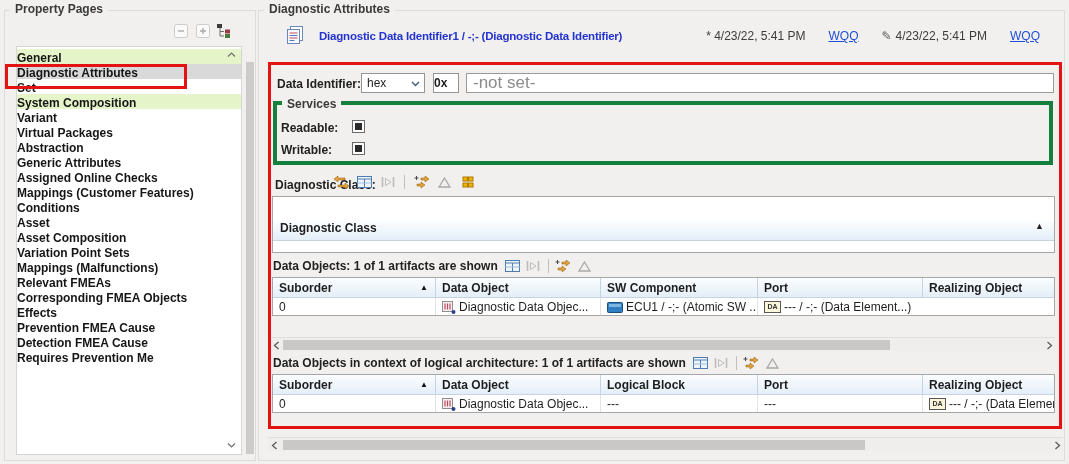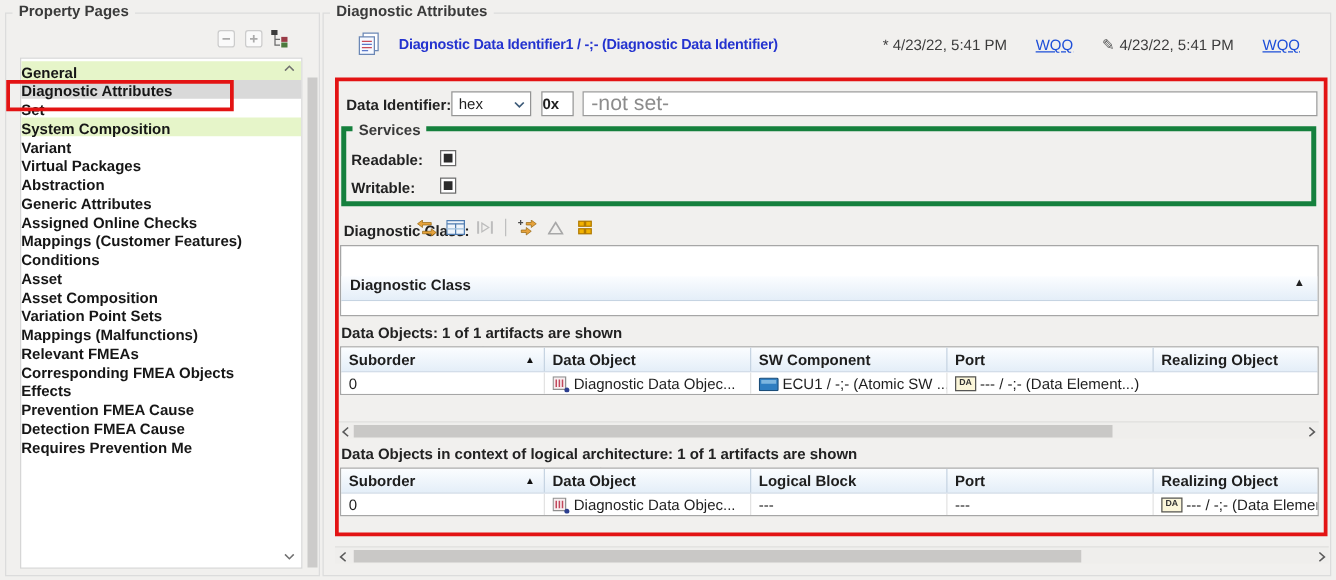--- a/index.html
+++ b/index.html
@@ -64,21 +64,21 @@
   .tdata .tcell{border-right:1px solid #e3e3e3;}
   .tcell.c0{width:163px}.tcell.c1{width:165px}.tcell.c2{width:157px}.tcell.c3{width:165px}.tcell.c4{flex:1 1 auto;border-right:none;}
   .sort{margin-left:auto;margin-right:7px;font-size:8px;color:#111;}
   .cico{display:inline-flex;align-items:center;flex:0 0 auto;}
   .da-box{display:inline-block;min-width:13px;height:10px;border:1px solid #555;background:#fbf6d9;color:#333;font-size:7px;font-weight:700;line-height:10px;text-align:center;padding:0 1px;}
 
   .dc-table{left:272px;top:196px;width:783px;height:57px;}
   .dc-head{height:19px;background:linear-gradient(#fbfdff,#e4eef8);border-bottom:1px solid #c6d4e2;display:flex;align-items:flex-start;padding-left:7px;font-weight:600;margin-top:24px;}
   .dc-collapse{margin-left:auto;margin-right:10px;font-size:9px;color:#222;}
 
-  .caption{position:absolute;display:flex;align-items:center;gap:4px;font-weight:600;color:#222;white-space:nowrap;flex-direction:column;}
+  .caption{position:absolute;display:flex;align-items:center;gap:4px;font-weight:600;color:#222;white-space:nowrap;}
   .caption .icons{gap:4px;margin-left:2px;}
 
   
   .hscroll{position:absolute;height:14px;background:#efeeec;border-top:1px solid #e0dfdd;box-sizing:border-box;}
   .hthumb{position:absolute;top:2px;height:10px;background:#c9c8c6;}
   .harrow{position:absolute;top:2px;width:10px;height:10px;display:flex;align-items:center;justify-content:center;}
   .harrow.left{left:1px;}
   .harrow.right{right:1px;}
 </style>
 </head>

